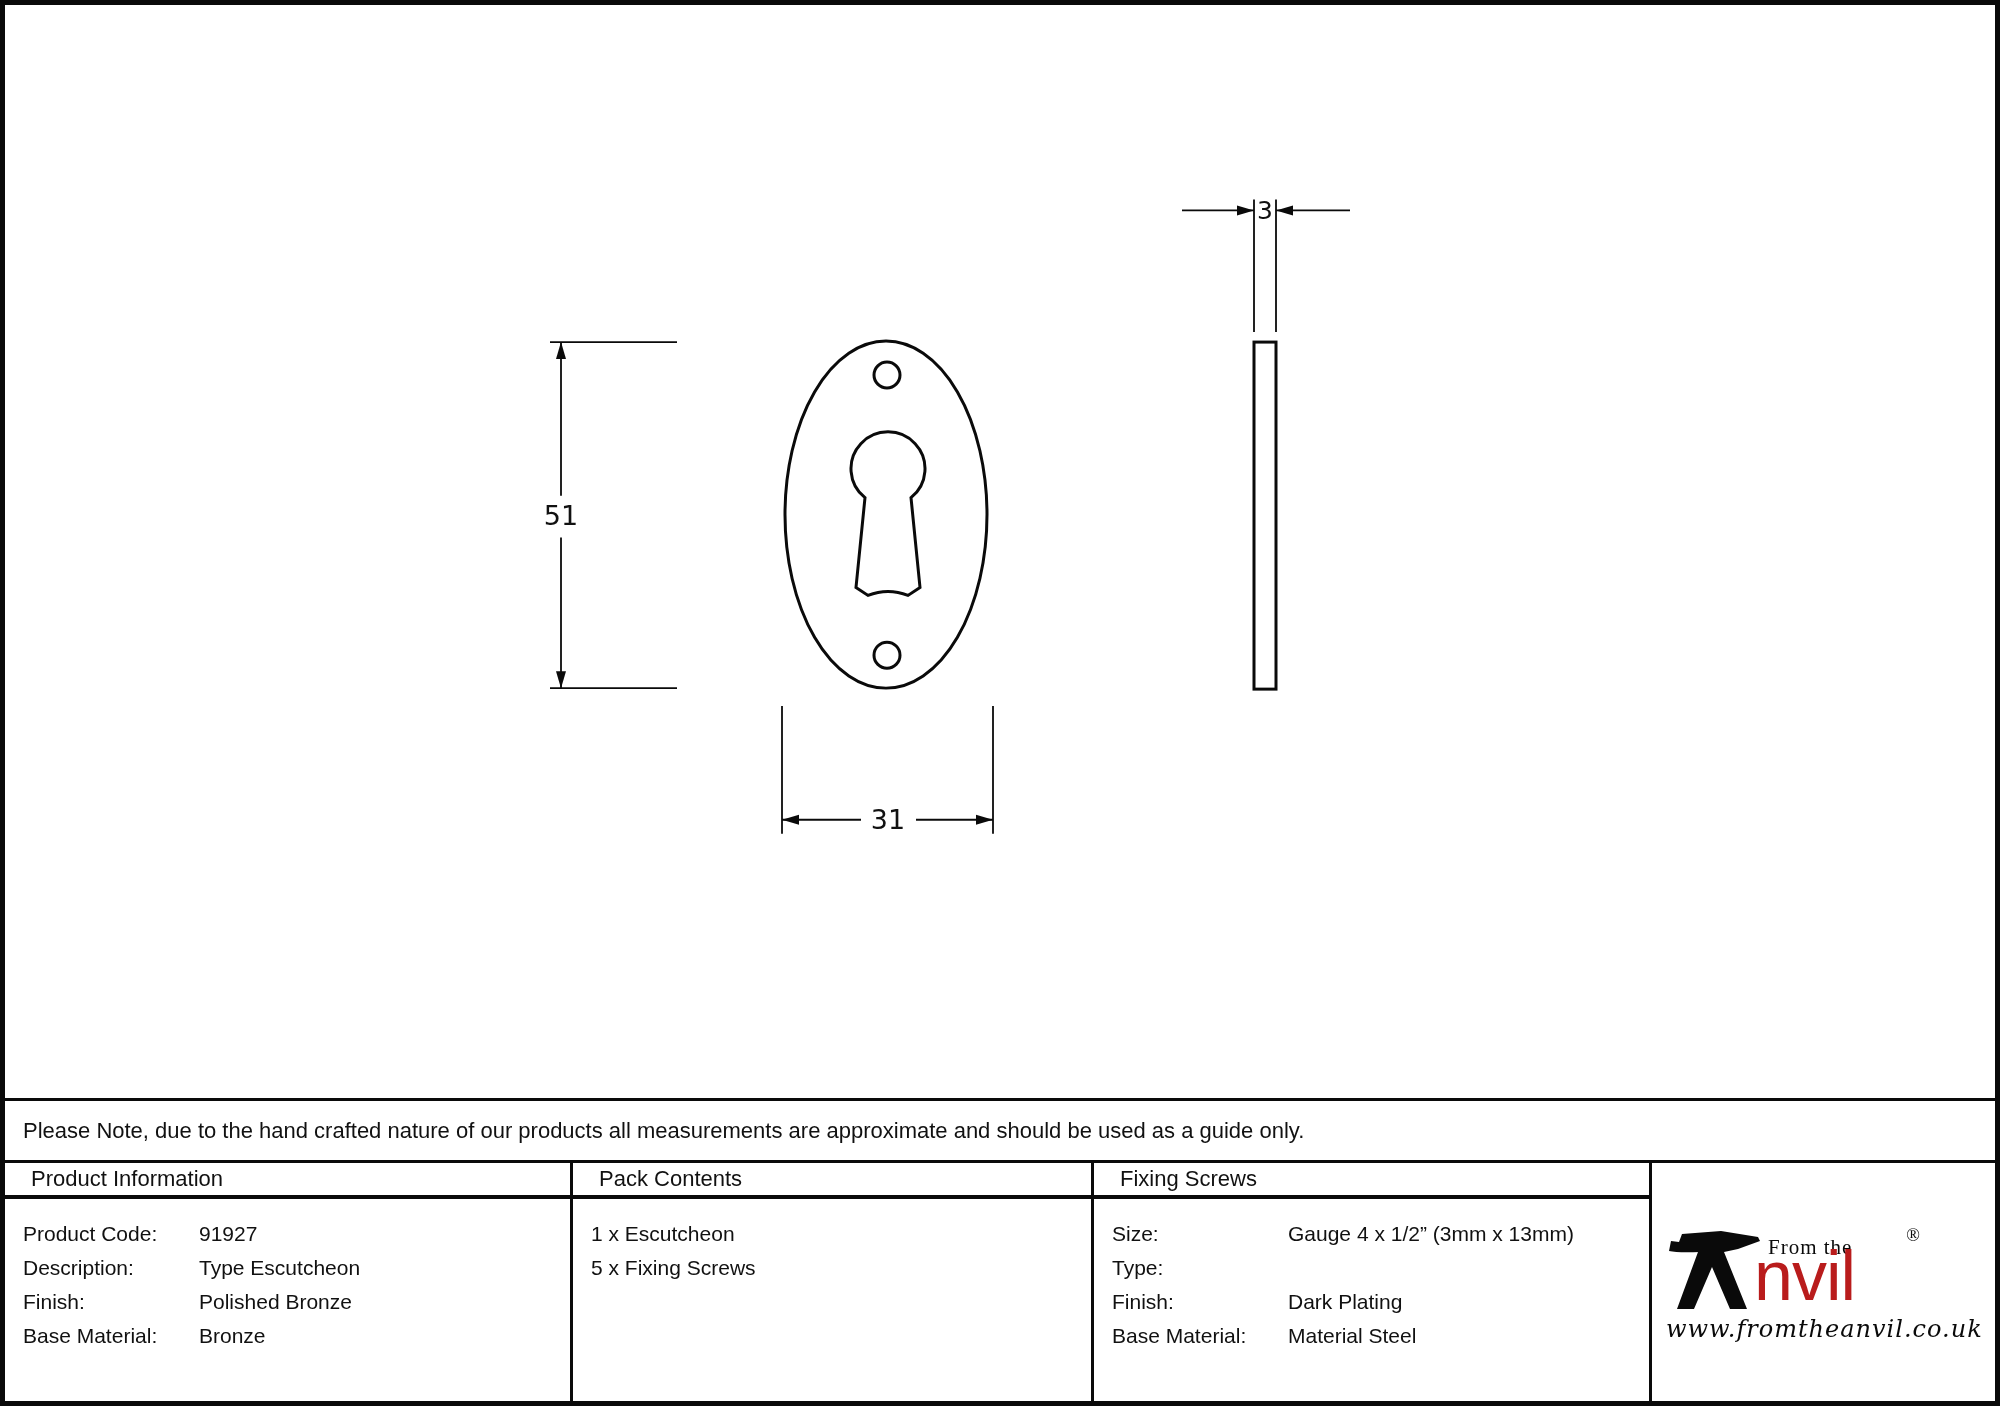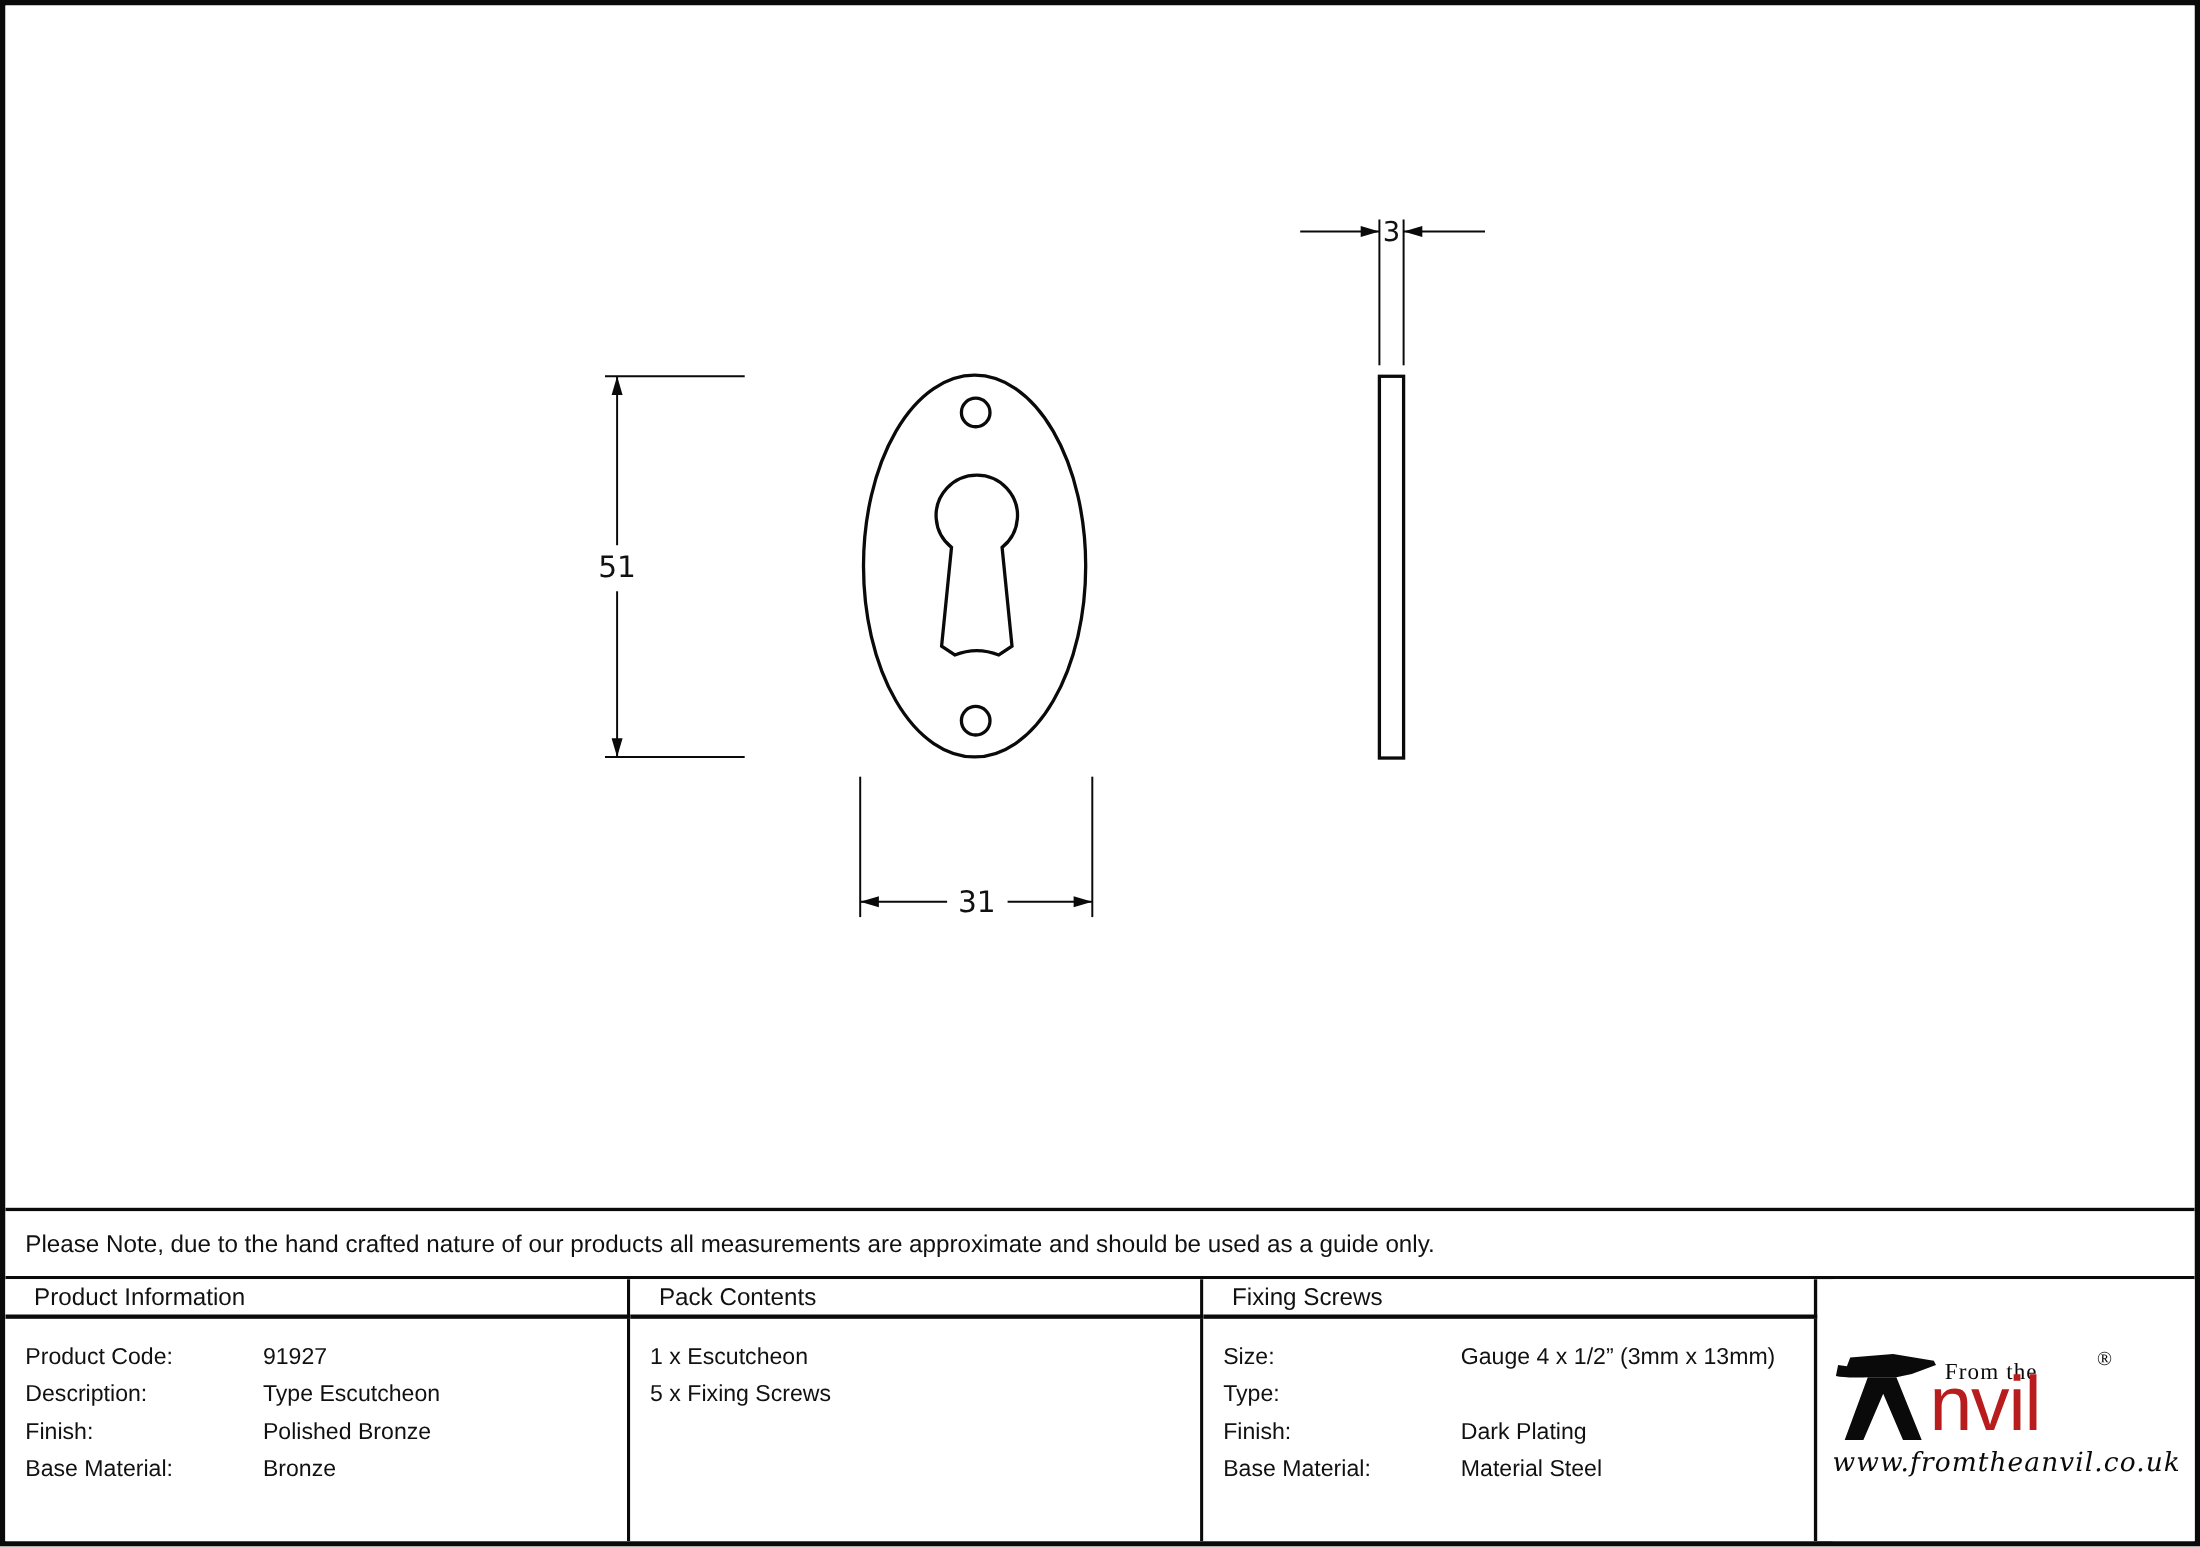--- a/index.html
+++ b/index.html
@@ -60,21 +60,21 @@
     display: flex;
     align-items: center;
     padding-left: 26px;
     font-size: 22px;
   }
   .tb {
     border-right: 3px solid #0a0a0a;
     padding: 18px 0 0 18px;
     font-size: 21px;
   }
-  .kv-row { display: flex; height: 34px; line-height: 34px; gap: 40px; }
+  .kv-row { display: flex; height: 34px; line-height: 34px; }
   .kv-label { width: 176px; flex: 0 0 176px; }
   .kv-value { flex: 1; }
   .pack-item { height: 34px; line-height: 34px; }
   
   .logo-cell {
     grid-row: 1 / span 2;
     grid-column: 4;
     display: flex;
     align-items: center;
     justify-content: flex-start;

